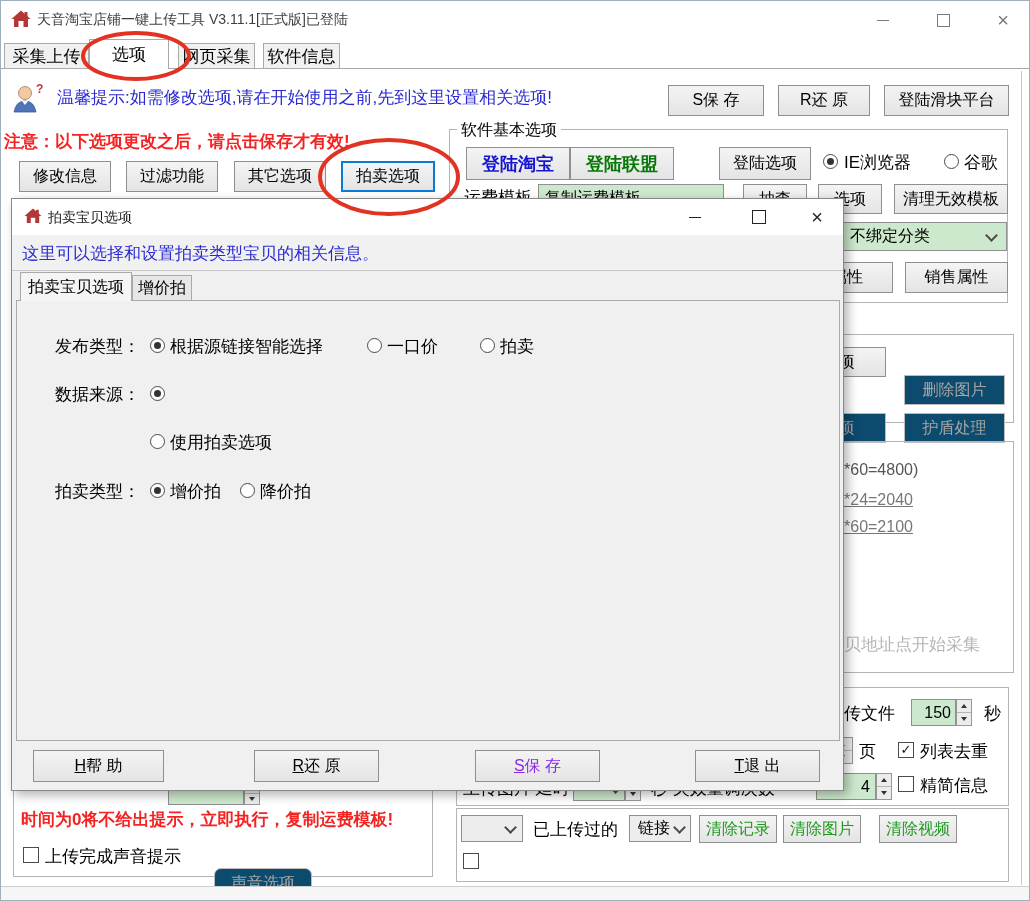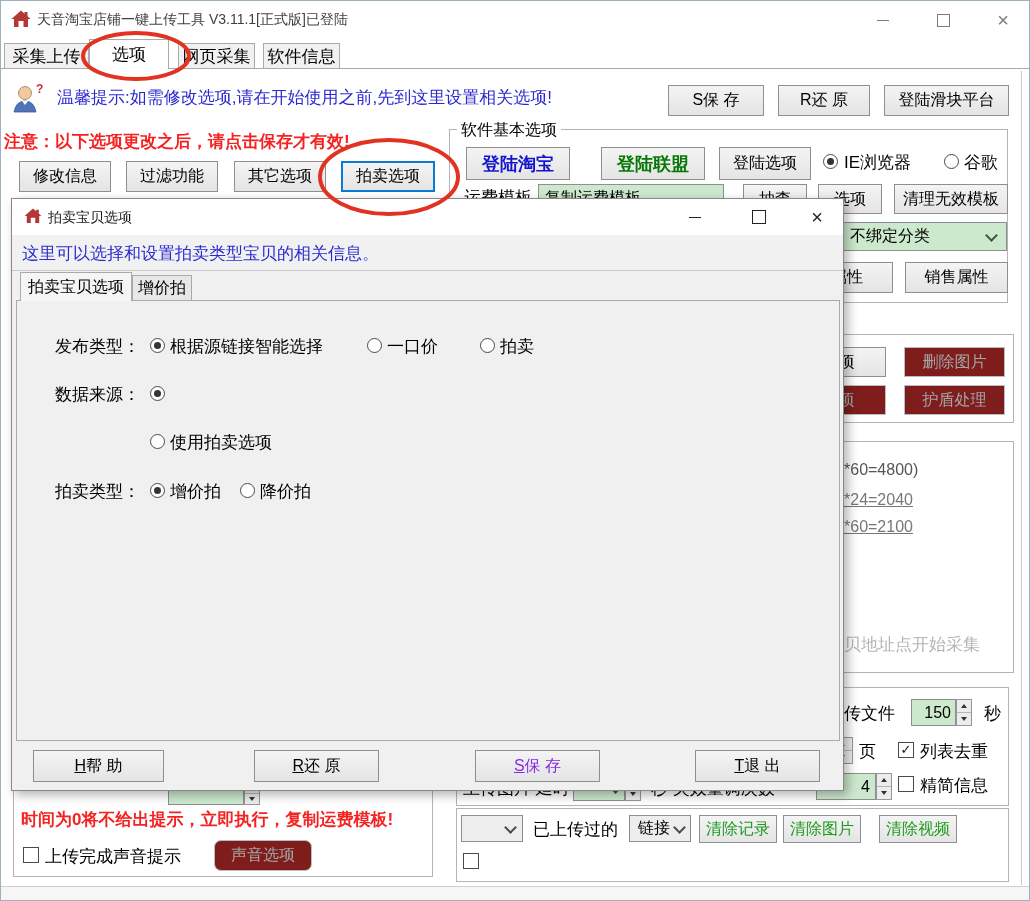--- a/index.html
+++ b/index.html
@@ -2,21 +2,21 @@
 <html><head>
 <meta charset="utf-8">
 <style>
   html,body{margin:0;padding:0;background:#fff;font-family:"Liberation Sans","DejaVu Sans",sans-serif;}
   #app{position:relative;width:1030px;height:901px;background:#ffffff;border:1px solid #9fb0bd;box-sizing:border-box;overflow:hidden;}
   .abs{position:absolute;}
   .txt{position:absolute;white-space:nowrap;font-size:17px;color:#000;}
   .btn{position:absolute;display:flex;align-items:center;justify-content:center;
        background:linear-gradient(#f4f4f4,#e4e4e4);border:1px solid #8f8f8f;
        font-size:16px;color:#000;box-sizing:border-box;white-space:nowrap;cursor:default;}
-  .btn.dis{color:#a5a5a5;background:#7f1d1d;border-color:#bdbdbd;}
+  .btn.dis{color:#a5a5a5;background:#0c4a6e;border-color:#bdbdbd;margin-top:28px;}
   .btn.focus{border:2px solid #0a7bd4;}
   .grp{position:absolute;border:1px solid #b4b4b4;box-sizing:border-box;}
   .grplabel{position:absolute;background:#fff;padding:0 4px;font-size:16px;color:#000;white-space:nowrap;}
   .radio{position:absolute;width:15px;height:15px;border:1px solid #4a4a4a;border-radius:50%;background:#fff;box-sizing:border-box;}
   .radio.sel::after{content:"";position:absolute;left:3px;top:3px;width:7px;height:7px;border-radius:50%;background:#333;}
   .check{position:absolute;width:16px;height:16px;border:1px solid #4a4a4a;background:#fff;box-sizing:border-box;
          font-size:13px;line-height:14px;text-align:center;color:#111;}
   .check.on::after{content:"✓";}
   .greenbox{position:absolute;background:#cde9cd;border:1px solid #8f8f8f;box-sizing:border-box;
             display:flex;align-items:center;font-size:16px;color:#000;}
@@ -86,21 +86,21 @@
   <div class="txt redtxt" style="left:3px;top:129px;">注意：以下选项更改之后，请点击保存才有效!</div>
 
   <div class="btn" style="left:18px;top:160px;width:92px;height:31px;">修改信息</div>
   <div class="btn" style="left:125px;top:160px;width:92px;height:31px;">过滤功能</div>
   <div class="btn" style="left:233px;top:160px;width:92px;height:31px;">其它选项</div>
   <div class="btn focus" style="left:340px;top:160px;width:94px;height:31px;">拍卖选项</div>
 
   <div class="grp" style="left:448px;top:128px;width:559px;height:174px;"></div>
   <div class="grplabel" style="left:456px;top:119px;">软件基本选项</div>
   <div class="btn" style="left:465px;top:146px;width:104px;height:33px;font-weight:bold;font-size:18px;color:#1515d0;">登陆淘宝</div>
-  <div class="btn" style="left:600px;top:146px;width:104px;height:33px;font-weight:bold;font-size:18px;color:#067806;">登陆联盟</div>
+  <div class="btn" style="left:569px;top:146px;width:104px;height:33px;font-weight:bold;font-size:18px;color:#067806;">登陆联盟</div>
   <div class="btn" style="left:718px;top:146px;width:92px;height:33px;">登陆选项</div>
   <span class="radio sel" style="left:822px;top:153px;"></span>
   <div class="txt" style="left:843px;top:150px;">IE浏览器</div>
   <span class="radio" style="left:943px;top:153px;"></span>
   <div class="txt" style="left:963px;top:150px;">谷歌</div>
 
   <div class="txt" style="left:463px;top:185px;">运费模板</div>
   <div class="greenbox" style="left:537px;top:183px;width:186px;height:28px;padding-left:6px;">
     <span>复制运费模板</span>
   </div>

